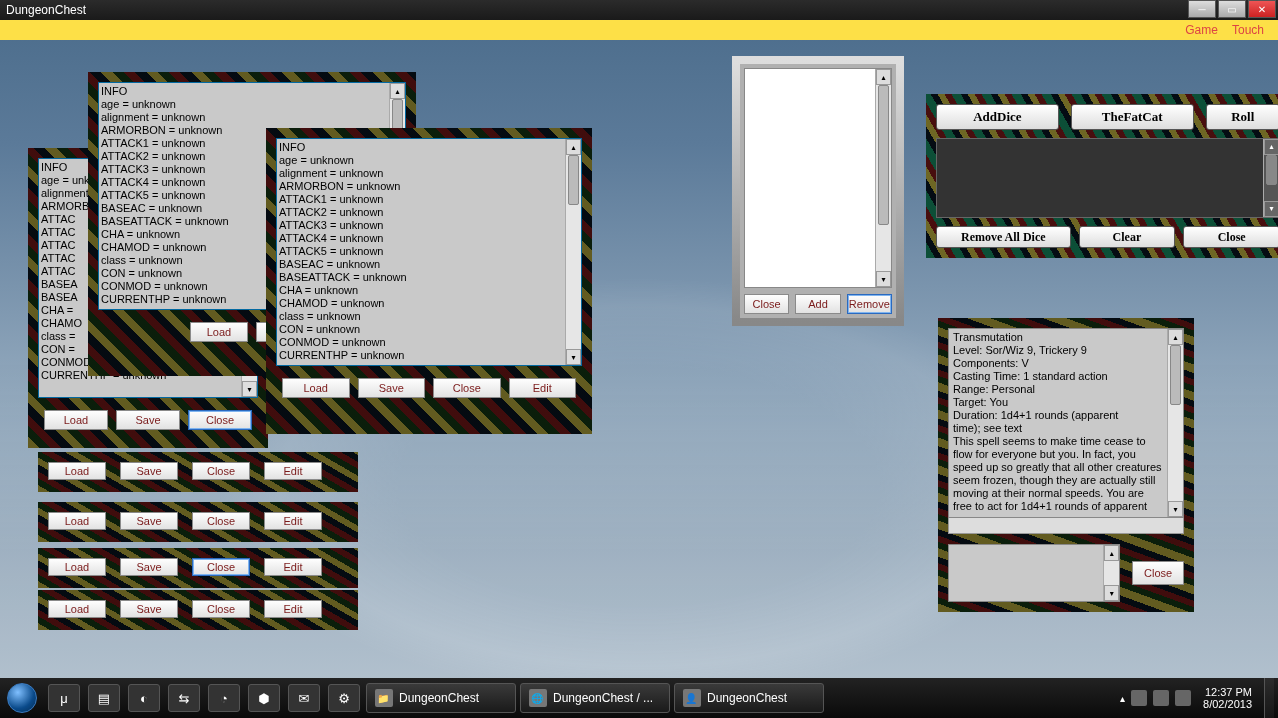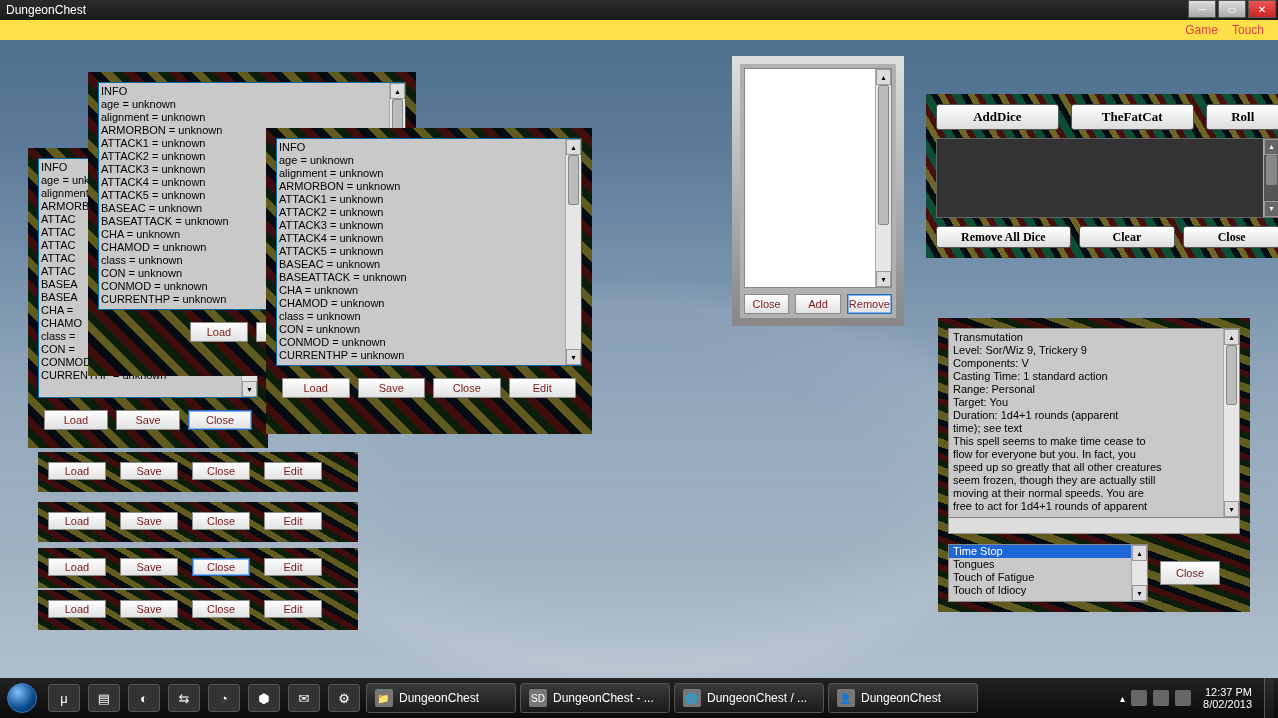--- a/index.html
+++ b/index.html
@@ -270,21 +270,21 @@
         <div class="scroll-btn" style="bottom:0;background:#666;">▾</div>
       </div>
   </div>
   <div class="dicebtns2">
     <div class="dbtn2" style="flex:1.4">Remove All Dice</div>
     <div class="dbtn2">Clear</div>
     <div class="dbtn2">Close</div>
   </div>
 </div>
 
-<div class="spellpanel" style="left:938px; top:318px; width:312px;">
+<div class="spellpanel" style="left:938px; top:318px; width:256px;">
   <div class="spelltext">
     <span style="white-space:pre;">Transmutation
 Level: Sor/Wiz 9, Trickery 9
 Components: V
 Casting Time: 1 standard action
 Range: Personal
 Target: You
 Duration: 1d4+1 rounds (apparent
 time); see text
 This spell seems to make time cease to
@@ -295,26 +295,20 @@
 free to act for 1d4+1 rounds of apparent</span>
     <div class="scroll-y">
         <div class="scroll-btn" style="top:0">▴</div>
         <div class="scroll-thumb" style="top:16px;height:60px;"></div>
         <div class="scroll-btn" style="bottom:0">▾</div>
       </div>
   </div>
   <div class="spell-hscroll"></div>
   <div class="spellrow">
     <div class="spelllist">
-      <div id="spell-items">
-          <div class="item sel">Time Stop</div>
-          <div class="item">Tongues</div>
-          <div class="item">Touch of Fatigue</div>
-          <div class="item">Touch of Idiocy</div>
-        </div>
       <div class="scroll-y">
           <div class="scroll-btn" style="top:0">▴</div>
           <div class="scroll-btn" style="bottom:0">▾</div>
         </div>
     </div>
     <div class="spellclose">Close</div>
   </div>
 </div>
 
 <div class="taskbar">
@@ -328,24 +322,20 @@
   <div class="tb-icon">◔</div>
   <div class="tb-icon">⬢</div>
   <div class="tb-icon">✉</div>
   <div class="tb-icon">⚙</div>
   <div id="tb-tasks" style="display:flex;">
       <div class="tb-task">
         <div class="ico" style="display: flex; align-items: center; justify-content: center; font-size: 10px;">📁</div>
         <span>DungeonChest</span>
       </div>
       <div class="tb-task">
-        <div class="ico" style="display: flex; align-items: center; justify-content: center; font-size: 10px;">SD</div>
-        <span>DungeonChest - ...</span>
-      </div>
-      <div class="tb-task">
         <div class="ico" style="display: flex; align-items: center; justify-content: center; font-size: 10px;">🌐</div>
         <span>DungeonChest / ...</span>
       </div>
       <div class="tb-task">
         <div class="ico" style="display: flex; align-items: center; justify-content: center; font-size: 10px;">👤</div>
         <span>DungeonChest</span>
       </div>
     </div>
   <div class="tray">
     <span style="font-size:10px;">▴</span>

